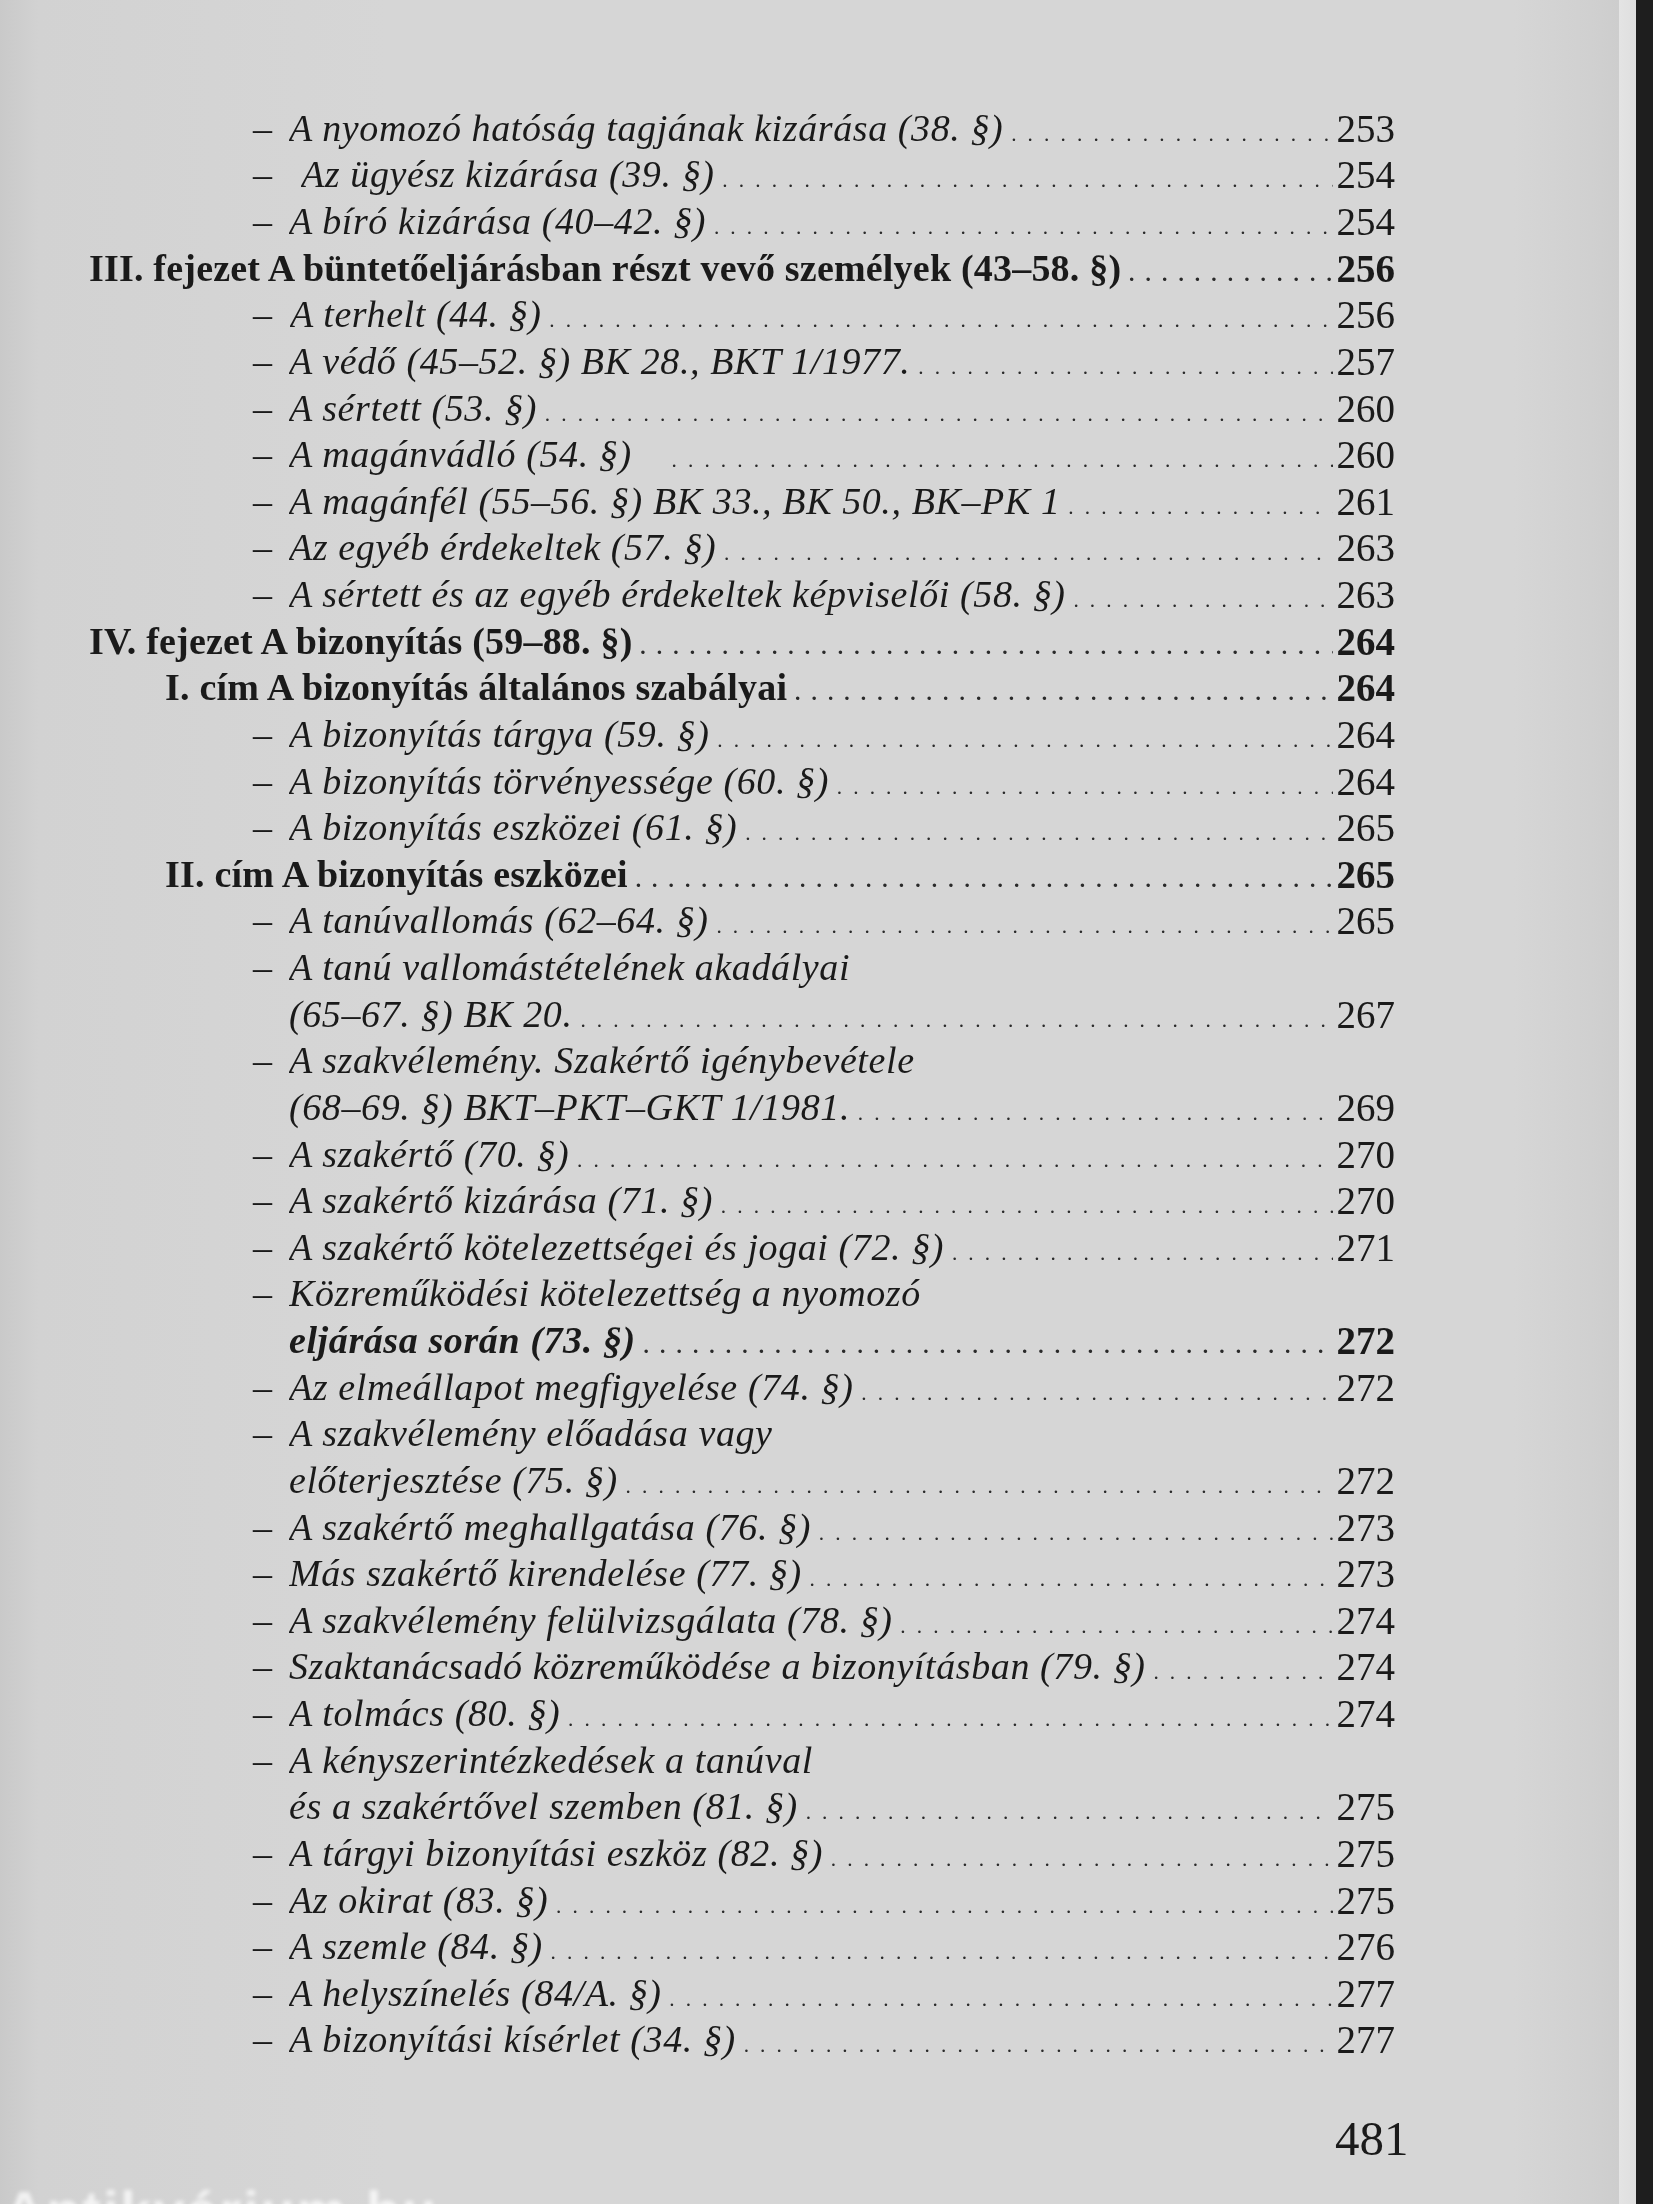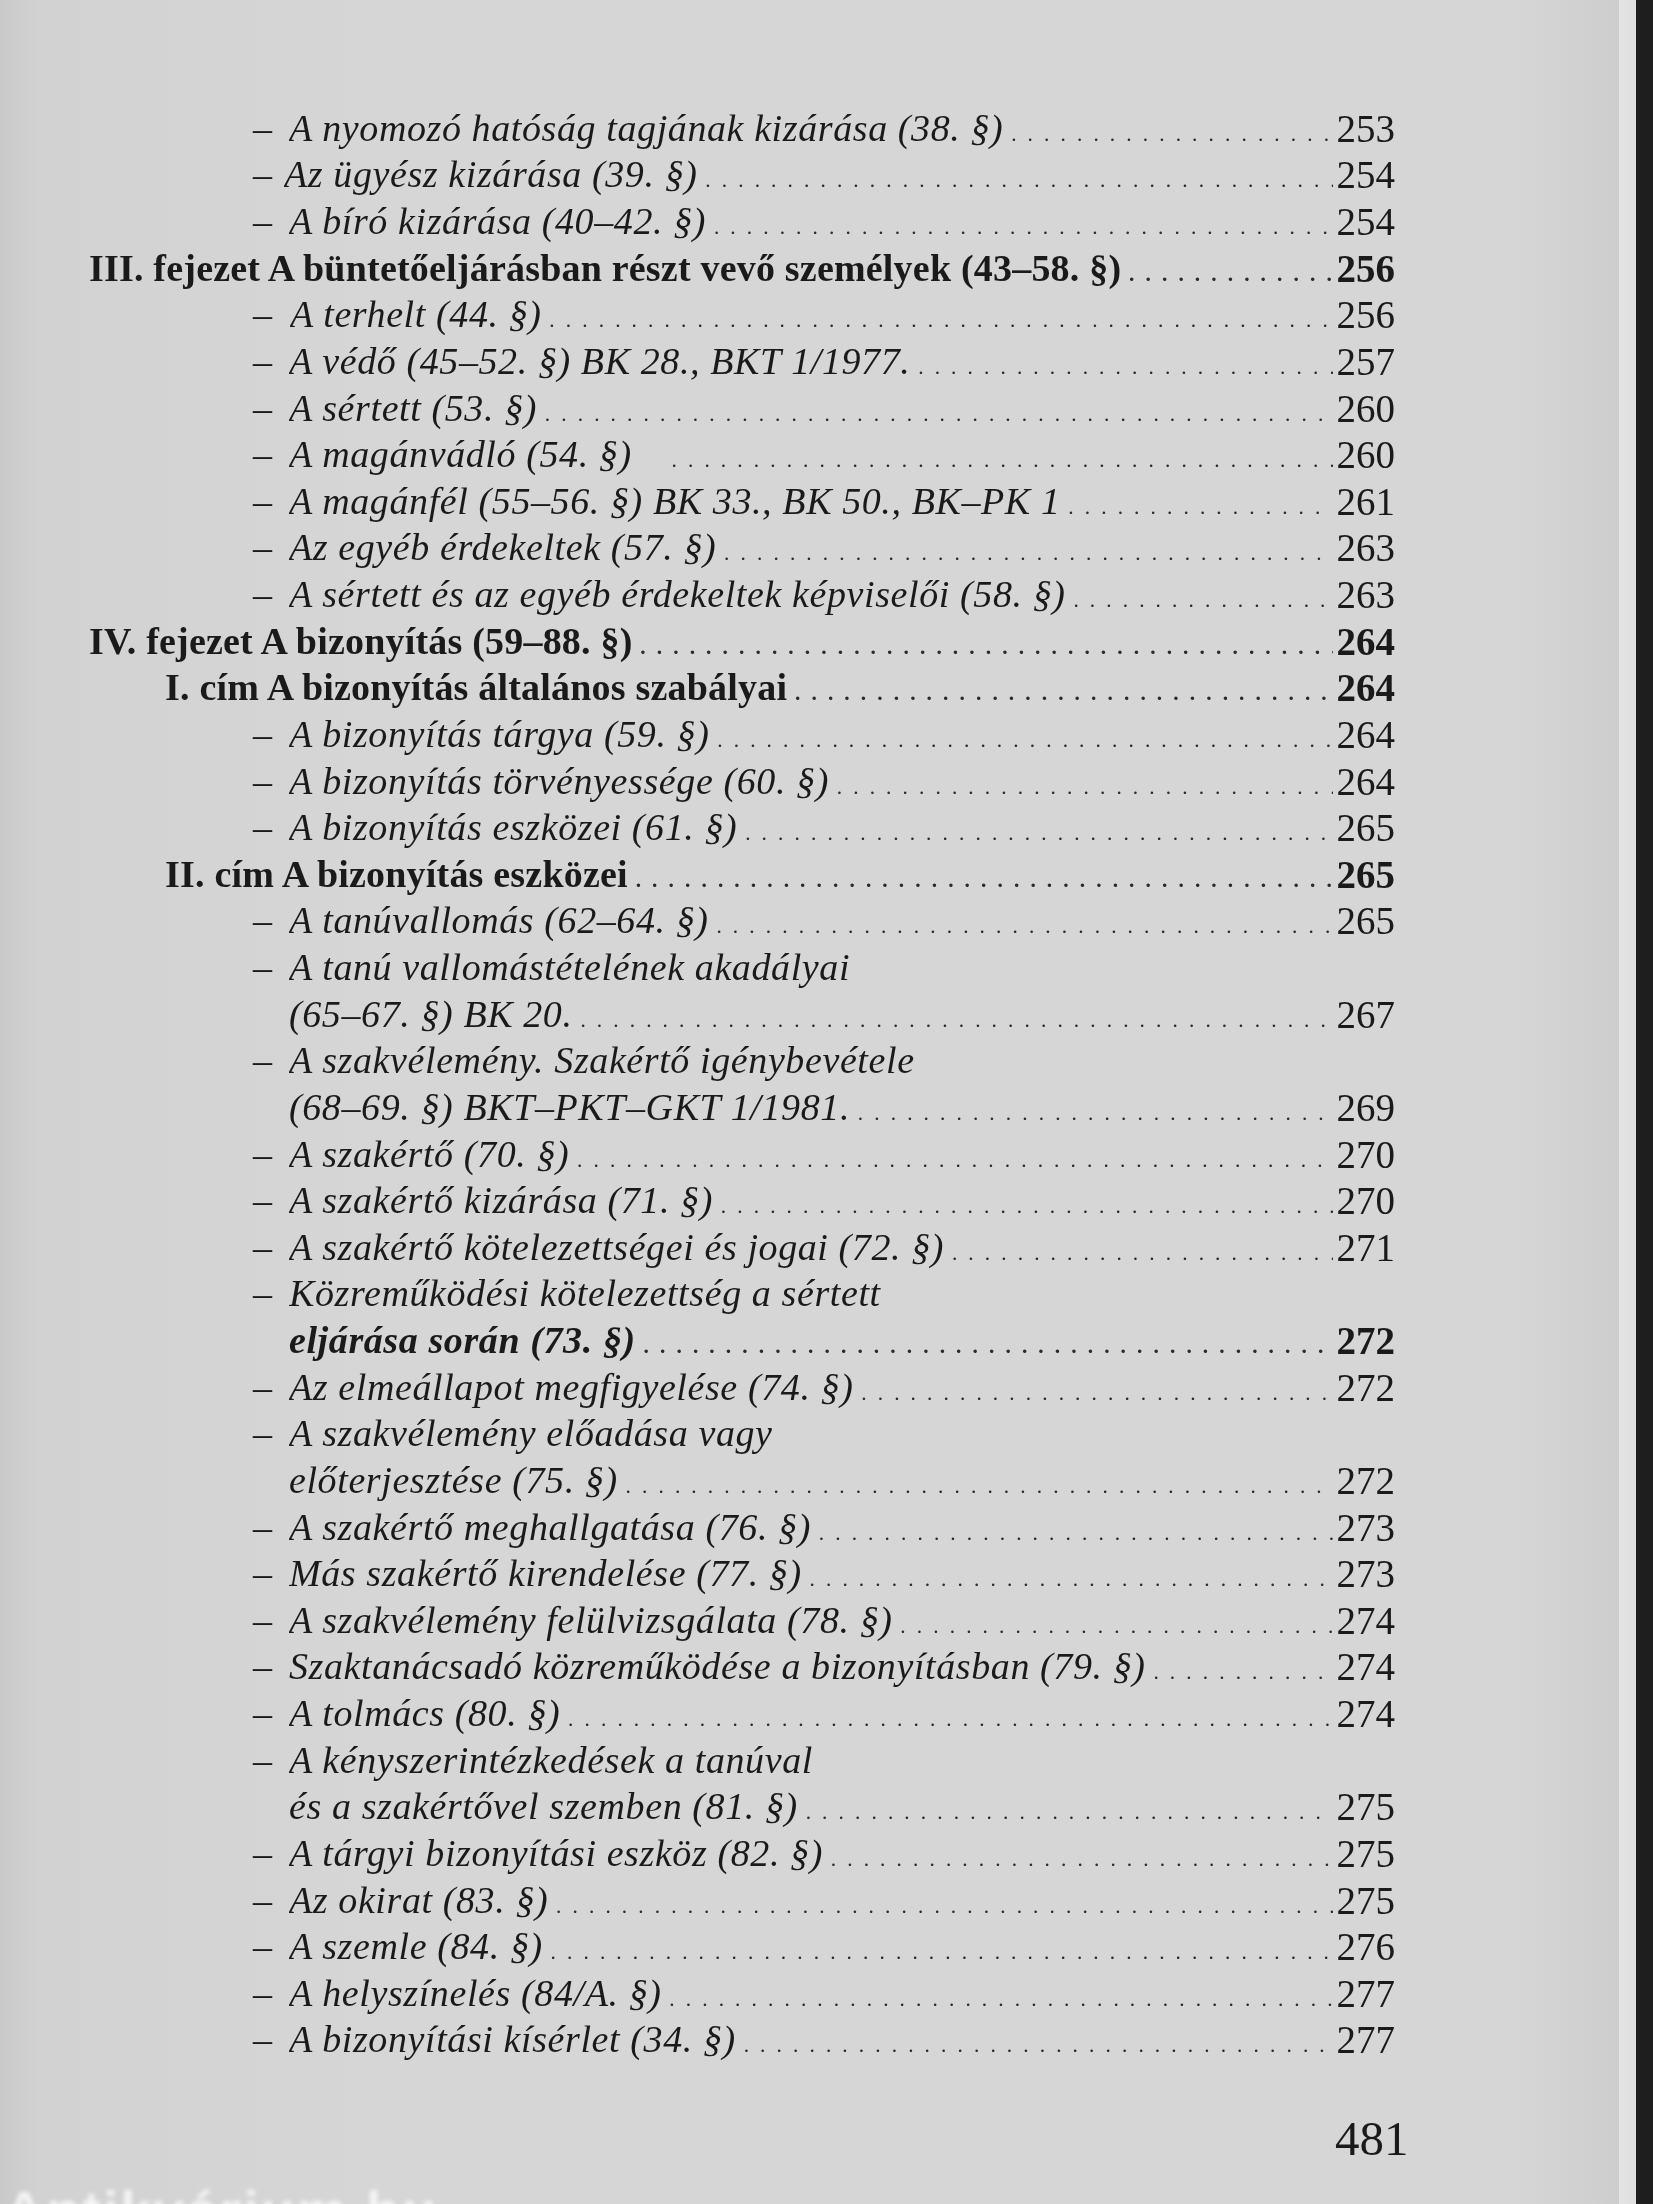--- a/index.html
+++ b/index.html
@@ -68,21 +68,21 @@
     <div class="row entry" style="top: 105px;">
       <span class="dash" style="left: 248px;">–</span>
       <span class="label" style="left: 289px;">
         <span class="txt">A nyomozó hatóság tagjának kizárása (38. §)</span>
         <span class="leader">. . . . . . . . . . . . . . . . . . . . . . . . . . . . . . . . . . . . . . . . . . . . . . . . . . . . . . . . . . . . . . . . . . . . . . . . . . . . . . . . . . . . . . . . . . . . . . . . . . . . . . . . . . . . . . . . . . . . . . . . . . . . . . . . . . . . . . . . . . . . . . . . . . . . . . . . . . . . . . . . . . . . . . . . . . . . . . . . . . . . . . . . . . . . . . . . . . . . . . . </span>
       </span>
       <span class="page-no">253</span>
     </div>
     <div class="row entry" style="top: 151px;">
       <span class="dash" style="left: 248px;">–</span>
-      <span class="label" style="left: 284px; font-family: Liberation Serif, serif;">
+      <span class="label" style="left: 301px; font-family: Liberation Serif, serif;">
         <span class="txt">Az ügyész kizárása (39. §)</span>
         <span class="leader">. . . . . . . . . . . . . . . . . . . . . . . . . . . . . . . . . . . . . . . . . . . . . . . . . . . . . . . . . . . . . . . . . . . . . . . . . . . . . . . . . . . . . . . . . . . . . . . . . . . . . . . . . . . . . . . . . . . . . . . . . . . . . . . . . . . . . . . . . . . . . . . . . . . . . . . . . . . . . . . . . . . . . . . . . . . . . . . . . . . . . . . . . . . . . . . . . . . . . . . </span>
       </span>
       <span class="page-no">254</span>
     </div>
     <div class="row entry" style="top: 198px;">
       <span class="dash" style="left: 248px;">–</span>
       <span class="label" style="left: 289px;">
         <span class="txt">A bíró kizárása (40–42. §)</span>
         <span class="leader">. . . . . . . . . . . . . . . . . . . . . . . . . . . . . . . . . . . . . . . . . . . . . . . . . . . . . . . . . . . . . . . . . . . . . . . . . . . . . . . . . . . . . . . . . . . . . . . . . . . . . . . . . . . . . . . . . . . . . . . . . . . . . . . . . . . . . . . . . . . . . . . . . . . . . . . . . . . . . . . . . . . . . . . . . . . . . . . . . . . . . . . . . . . . . . . . . . . . . . . </span>
@@ -251,21 +251,21 @@
       <span class="dash" style="left: 248px;">–</span>
       <span class="label" style="left: 289px;">
         <span class="txt">A szakértő kötelezettségei és jogai (72. §)</span>
         <span class="leader">. . . . . . . . . . . . . . . . . . . . . . . . . . . . . . . . . . . . . . . . . . . . . . . . . . . . . . . . . . . . . . . . . . . . . . . . . . . . . . . . . . . . . . . . . . . . . . . . . . . . . . . . . . . . . . . . . . . . . . . . . . . . . . . . . . . . . . . . . . . . . . . . . . . . . . . . . . . . . . . . . . . . . . . . . . . . . . . . . . . . . . . . . . . . . . . . . . . . . . . </span>
       </span>
       <span class="page-no">271</span>
     </div>
     <div class="row entry" style="top: 1270px;">
       <span class="dash" style="left: 248px;">–</span>
       <span class="label" style="left: 289px;">
-        <span class="txt">Közreműködési kötelezettség a sértett</span>
+        <span class="txt">Közreműködési kötelezettség a nyomozó</span>
       </span>
     </div>
     <div class="row entry" style="top: 1317px; font-weight: bold;">
       <span class="label" style="left: 289px;">
         <span class="txt">eljárása során (73. §)</span>
         <span class="leader">. . . . . . . . . . . . . . . . . . . . . . . . . . . . . . . . . . . . . . . . . . . . . . . . . . . . . . . . . . . . . . . . . . . . . . . . . . . . . . . . . . . . . . . . . . . . . . . . . . . . . . . . . . . . . . . . . . . . . . . . . . . . . . . . . . . . . . . . . . . . . . . . . . . . . . . . . . . . . . . . . . . . . . . . . . . . . . . . . . . . . . . . . . . . . . . . . . . . . . . </span>
       </span>
       <span class="page-no">272</span>
     </div>
     <div class="row entry" style="top: 1364px;">

